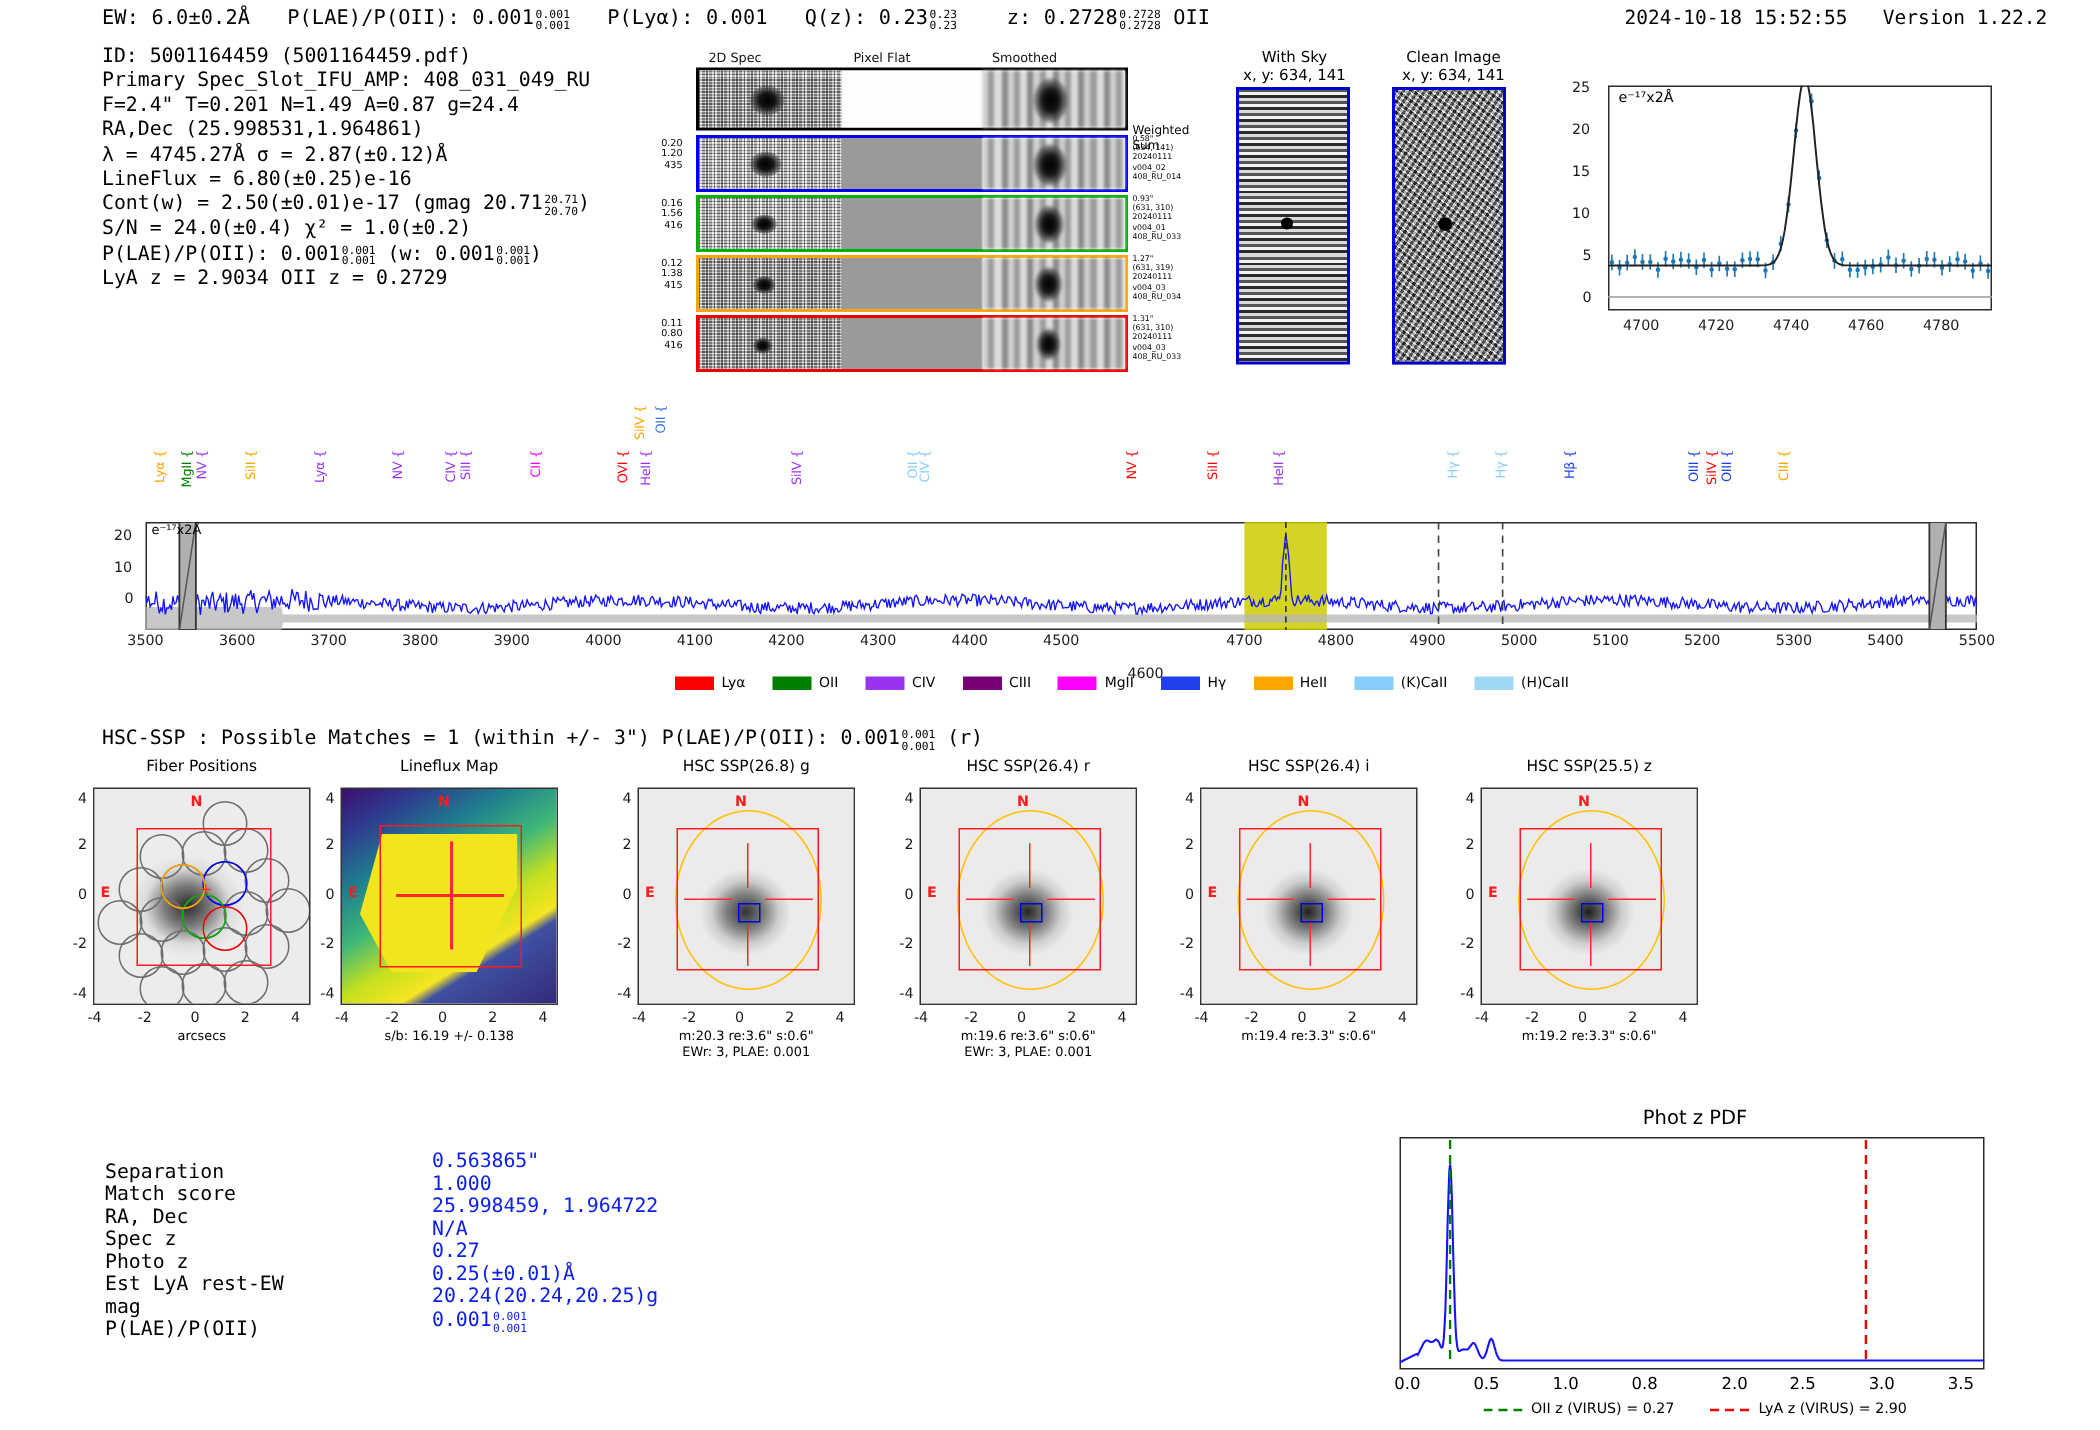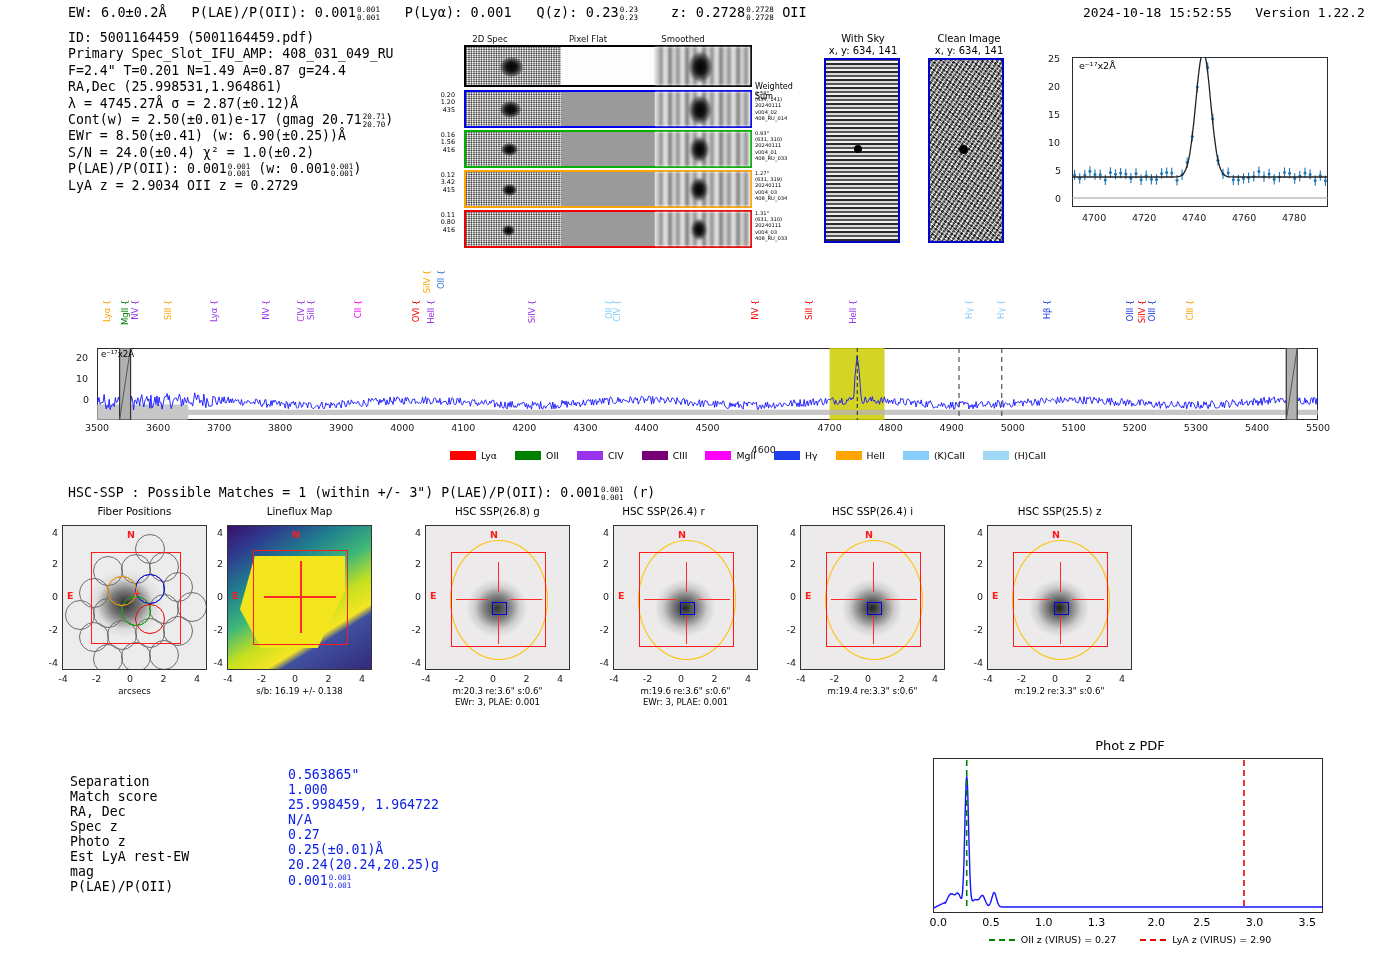--- a/index.html
+++ b/index.html
@@ -112,25 +112,25 @@
   <span>2024-10-18 15:52:55</span>&nbsp;&nbsp;
   <span>Version 1.22.2</span>
 </div>
 
 <div class="abs mono" id="info-block">
   <div class="nw">ID: 5001164459 (5001164459.pdf)</div>
   <div class="nw">Primary Spec_Slot_IFU_AMP: 408_031_049_RU</div>
   <div class="nw">F=2.4"  T=0.201  N=1.49  A=0.87  g=24.4</div>
   <div class="nw">RA,Dec (25.998531,1.964861)</div>
   <div class="nw">λ = 4745.27Å  σ = 2.87(±0.12)Å</div>
+  <div class="nw">LineFlux = 6.80(±0.25)e-16</div>
   <div class="nw"><span>Cont(w) = 2.50(±0.01)e-17 (gmag 20.71</span><span class="sup-sub">
         <span>20.71</span>
         <span>20.70</span>
       </span><span>)</span></div>
-  <div class="nw">EWr = 8.50(±0.41) (w: 6.90(±0.25))Å</div>
   <div class="nw">S/N = 24.0(±0.4)   χ² = 1.0(±0.2)</div>
   <div class="nw"><span>P(LAE)/P(OII): 0.001</span><span class="sup-sub">
         <span>0.001</span>
         <span>0.001</span>
       </span> <span>(w: 0.001</span><span class="sup-sub">
         <span>0.001</span>
         <span>0.001</span>
       </span><span>)</span></div>
   <div class="nw">LyA z = 2.9034  OII z = 0.2729</div>
 </div>
@@ -196,21 +196,21 @@
     <div>1.20</div>
     <div>435</div>
   </div>
   <div class="fiberlab-l" style="left:-10px;top:98px;width:50px;">
     <div>0.16</div>
     <div>1.56</div>
     <div>416</div>
   </div>
   <div class="fiberlab-l" style="left:-10px;top:138px;width:50px;">
     <div>0.12</div>
-    <div>3.42</div>
+    <div>1.38</div>
     <div>415</div>
   </div>
   <div class="fiberlab-l" style="left:-10px;top:178px;width:50px;">
     <div>0.11</div>
     <div>0.80</div>
     <div>416</div>
   </div>
 
   <div class="fiberlab-r" style="left:340px;top:56px;">
     <div>0.58"</div>
@@ -591,21 +591,21 @@
     <div class="tick-lab" style="left:403px;top:22px;width:18px;text-align:right;">4</div>
     <div class="tick-lab" style="left:403px;top:53px;width:18px;text-align:right;">2</div>
     <div class="tick-lab" style="left:403px;top:86px;width:18px;text-align:right;">0</div>
     <div class="tick-lab" style="left:403px;top:119px;width:18px;text-align:right;">-2</div>
     <div class="tick-lab" style="left:403px;top:152px;width:18px;text-align:right;">-4</div>
     <div class="tick-lab" style="left:417px;top:168px;width:18px;text-align:center;">-4</div>
     <div class="tick-lab" style="left:450.5px;top:168px;width:18px;text-align:center;">-2</div>
     <div class="tick-lab" style="left:484px;top:168px;width:18px;text-align:center;">0</div>
     <div class="tick-lab" style="left:517.5px;top:168px;width:18px;text-align:center;">2</div>
     <div class="tick-lab" style="left:551px;top:168px;width:18px;text-align:center;">4</div>
-    <div class="cut-title" style="left:569px;top:0;width:189px;">HSC SSP(26.4) r</div>
+    <div class="cut-title" style="left:591px;top:0;width:189px;">HSC SSP(26.4) r</div>
        <div class="cut-frame" style="left:613px;top:20px;width:145px;height:145px;">
       <div style="position:absolute;inset:0;background:#eceaea;"></div>
         <div style="position:absolute;inset:0;background:radial-gradient(ellipse 36px 34px at 71px 82px,rgba(0,0,0,0.84) 0%,rgba(40,40,40,.55) 35%,rgba(120,120,120,.25) 62%,rgba(200,200,200,0) 85%);"></div>
         <div class="ell" style="left:24px;top:14px;width:98px;height:120px;"></div>
         <div class="redbox" style="left:25px;top:26px;width:95px;height:95px;"></div>
         <div class="cross-v" style="left:72px;top:36px;width:1.4px;height:30px;"></div>
         <div class="cross-v" style="left:72px;top:88px;width:1.4px;height:30px;"></div>
         <div class="cross-h" style="left:30px;top:73px;width:32px;height:1.4px;"></div>
         <div class="cross-h" style="left:84px;top:73px;width:32px;height:1.4px;"></div>
         <div class="bluebox" style="left:66px;top:76px;width:15px;height:13px;"></div>
@@ -703,21 +703,21 @@
   <div class="frame" style="left:-2px;top:20px;width:390px;height:155px;"></div>
   <svg class="abs" style="left:-2px;top:20px;" width="390" height="155">
     <path id="pz-curve" stroke="#1414ff" stroke-width="1.4" fill="none" d="M0.0,150.3L0.5,150.0L1.1,149.8L1.6,149.5L2.1,149.3L2.6,149.0L3.2,148.7L3.7,148.5L4.2,148.2L4.7,148.0L5.3,147.7L5.8,147.4L6.3,147.2L6.9,146.9L7.4,146.7L7.9,146.4L8.4,146.1L9.0,145.9L9.5,145.6L10.0,145.3L10.5,145.1L11.1,144.8L11.6,144.6L12.1,145.2L12.6,144.3L13.2,143.3L13.7,142.2L14.2,141.1L14.8,140.0L15.3,138.9L15.8,137.9L16.3,137.1L16.9,136.4L17.4,135.9L17.9,135.7L18.4,135.7L19.0,135.8L19.5,136.0L20.0,136.3L20.6,136.6L21.1,136.7L21.6,136.7L22.1,136.5L22.7,136.2L23.2,135.8L23.7,135.4L24.2,135.1L24.8,135.2L25.3,135.5L25.8,136.1L26.4,137.1L26.9,138.3L27.4,139.5L27.9,140.3L28.5,140.3L29.0,138.7L29.5,134.6L30.0,126.9L30.6,114.8L31.1,98.2L31.6,77.9L32.1,56.3L32.7,36.8L33.2,23.1L33.7,18.2L34.3,23.0L34.8,36.6L35.3,56.0L35.8,77.6L36.4,97.9L36.9,114.7L37.4,127.0L37.9,135.0L38.5,139.6L39.0,141.9L39.5,142.7L40.1,142.7L40.6,142.4L41.1,142.1L41.6,141.8L42.2,141.6L42.7,141.5L43.2,141.6L43.7,141.7L44.3,141.7L44.8,141.7L45.3,141.6L45.9,141.2L46.4,140.6L46.9,139.9L47.4,139.2L48.0,138.4L48.5,137.8L49.0,137.4L49.5,137.4L50.1,137.8L50.6,138.6L51.1,139.6L51.6,140.9L52.2,142.2L52.7,143.6L53.2,144.8L53.8,145.8L54.3,146.6L54.8,147.1L55.3,147.4L55.9,147.3L56.4,146.8L56.9,146.0L57.4,144.8L58.0,143.3L58.5,141.4L59.0,139.5L59.6,137.6L60.1,136.0L60.6,135.0L61.1,134.6L61.7,135.0L62.2,136.0L62.7,137.6L63.2,139.5L63.8,141.5L64.3,143.3L64.8,144.9L65.4,146.2L65.9,147.2L66.4,147.9L66.9,148.4L67.5,148.7L68.0,148.8L68.5,148.9L69.0,149.0L69.6,149.0L70.1,149.0L70.6,149.0L71.1,149.0L71.7,149.0L72.2,149.0L72.7,149.0L73.3,149.0L73.8,149.0L74.3,149.0L74.8,149.0L75.4,149.0L75.9,149.0L76.4,149.0L76.9,149.0L77.5,149.0L78.0,149.0L78.5,149.0L79.1,149.0L79.6,149.0L80.1,149.0L80.6,149.0L81.2,149.0L81.7,149.0L82.2,149.0L82.7,149.0L83.3,149.0L83.8,149.0L84.3,149.0L84.9,149.0L85.4,149.0L85.9,149.0L86.4,149.0L87.0,149.0L87.5,149.0L88.0,149.0L88.5,149.0L89.1,149.0L89.6,149.0L90.1,149.0L90.6,149.0L91.2,149.0L91.7,149.0L92.2,149.0L92.8,149.0L93.3,149.0L93.8,149.0L94.3,149.0L94.9,149.0L95.4,149.0L95.9,149.0L96.4,149.0L97.0,149.0L97.5,149.0L98.0,149.0L98.6,149.0L99.1,149.0L99.6,149.0L100.1,149.0L100.7,149.0L101.2,149.0L101.7,149.0L102.2,149.0L102.8,149.0L103.3,149.0L103.8,149.0L104.4,149.0L104.9,149.0L105.4,149.0L105.9,149.0L106.5,149.0L107.0,149.0L107.5,149.0L108.0,149.0L108.6,149.0L109.1,149.0L109.6,149.0L110.1,149.0L110.7,149.0L111.2,149.0L111.7,149.0L112.3,149.0L112.8,149.0L113.3,149.0L113.8,149.0L114.4,149.0L114.9,149.0L115.4,149.0L115.9,149.0L116.5,149.0L117.0,149.0L117.5,149.0L118.1,149.0L118.6,149.0L119.1,149.0L119.6,149.0L120.2,149.0L120.7,149.0L121.2,149.0L121.7,149.0L122.3,149.0L122.8,149.0L123.3,149.0L123.9,149.0L124.4,149.0L124.9,149.0L125.4,149.0L126.0,149.0L126.5,149.0L127.0,149.0L127.5,149.0L128.1,149.0L128.6,149.0L129.1,149.0L129.6,149.0L130.2,149.0L130.7,149.0L131.2,149.0L131.8,149.0L132.3,149.0L132.8,149.0L133.3,149.0L133.9,149.0L134.4,149.0L134.9,149.0L135.4,149.0L136.0,149.0L136.5,149.0L137.0,149.0L137.6,149.0L138.1,149.0L138.6,149.0L139.1,149.0L139.7,149.0L140.2,149.0L140.7,149.0L141.2,149.0L141.8,149.0L142.3,149.0L142.8,149.0L143.4,149.0L143.9,149.0L144.4,149.0L144.9,149.0L145.5,149.0L146.0,149.0L146.5,149.0L147.0,149.0L147.6,149.0L148.1,149.0L148.6,149.0L149.1,149.0L149.7,149.0L150.2,149.0L150.7,149.0L151.3,149.0L151.8,149.0L152.3,149.0L152.8,149.0L153.4,149.0L153.9,149.0L154.4,149.0L154.9,149.0L155.5,149.0L156.0,149.0L156.5,149.0L157.1,149.0L157.6,149.0L158.1,149.0L158.6,149.0L159.2,149.0L159.7,149.0L160.2,149.0L160.7,149.0L161.3,149.0L161.8,149.0L162.3,149.0L162.9,149.0L163.4,149.0L163.9,149.0L164.4,149.0L165.0,149.0L165.5,149.0L166.0,149.0L166.5,149.0L167.1,149.0L167.6,149.0L168.1,149.0L168.6,149.0L169.2,149.0L169.7,149.0L170.2,149.0L170.8,149.0L171.3,149.0L171.8,149.0L172.3,149.0L172.9,149.0L173.4,149.0L173.9,149.0L174.4,149.0L175.0,149.0L175.5,149.0L176.0,149.0L176.6,149.0L177.1,149.0L177.6,149.0L178.1,149.0L178.7,149.0L179.2,149.0L179.7,149.0L180.2,149.0L180.8,149.0L181.3,149.0L181.8,149.0L182.4,149.0L182.9,149.0L183.4,149.0L183.9,149.0L184.5,149.0L185.0,149.0L185.5,149.0L186.0,149.0L186.6,149.0L187.1,149.0L187.6,149.0L188.1,149.0L188.7,149.0L189.2,149.0L189.7,149.0L190.3,149.0L190.8,149.0L191.3,149.0L191.8,149.0L192.4,149.0L192.9,149.0L193.4,149.0L193.9,149.0L194.5,149.0L195.0,149.0L195.5,149.0L196.1,149.0L196.6,149.0L197.1,149.0L197.6,149.0L198.2,149.0L198.7,149.0L199.2,149.0L199.7,149.0L200.3,149.0L200.8,149.0L201.3,149.0L201.9,149.0L202.4,149.0L202.9,149.0L203.4,149.0L204.0,149.0L204.5,149.0L205.0,149.0L205.5,149.0L206.1,149.0L206.6,149.0L207.1,149.0L207.6,149.0L208.2,149.0L208.7,149.0L209.2,149.0L209.8,149.0L210.3,149.0L210.8,149.0L211.3,149.0L211.9,149.0L212.4,149.0L212.9,149.0L213.4,149.0L214.0,149.0L214.5,149.0L215.0,149.0L215.6,149.0L216.1,149.0L216.6,149.0L217.1,149.0L217.7,149.0L218.2,149.0L218.7,149.0L219.2,149.0L219.8,149.0L220.3,149.0L220.8,149.0L221.4,149.0L221.9,149.0L222.4,149.0L222.9,149.0L223.5,149.0L224.0,149.0L224.5,149.0L225.0,149.0L225.6,149.0L226.1,149.0L226.6,149.0L227.1,149.0L227.7,149.0L228.2,149.0L228.7,149.0L229.3,149.0L229.8,149.0L230.3,149.0L230.8,149.0L231.4,149.0L231.9,149.0L232.4,149.0L232.9,149.0L233.5,149.0L234.0,149.0L234.5,149.0L235.1,149.0L235.6,149.0L236.1,149.0L236.6,149.0L237.2,149.0L237.7,149.0L238.2,149.0L238.7,149.0L239.3,149.0L239.8,149.0L240.3,149.0L240.9,149.0L241.4,149.0L241.9,149.0L242.4,149.0L243.0,149.0L243.5,149.0L244.0,149.0L244.5,149.0L245.1,149.0L245.6,149.0L246.1,149.0L246.6,149.0L247.2,149.0L247.7,149.0L248.2,149.0L248.8,149.0L249.3,149.0L249.8,149.0L250.3,149.0L250.9,149.0L251.4,149.0L251.9,149.0L252.4,149.0L253.0,149.0L253.5,149.0L254.0,149.0L254.6,149.0L255.1,149.0L255.6,149.0L256.1,149.0L256.7,149.0L257.2,149.0L257.7,149.0L258.2,149.0L258.8,149.0L259.3,149.0L259.8,149.0L260.4,149.0L260.9,149.0L261.4,149.0L261.9,149.0L262.5,149.0L263.0,149.0L263.5,149.0L264.0,149.0L264.6,149.0L265.1,149.0L265.6,149.0L266.1,149.0L266.7,149.0L267.2,149.0L267.7,149.0L268.3,149.0L268.8,149.0L269.3,149.0L269.8,149.0L270.4,149.0L270.9,149.0L271.4,149.0L271.9,149.0L272.5,149.0L273.0,149.0L273.5,149.0L274.1,149.0L274.6,149.0L275.1,149.0L275.6,149.0L276.2,149.0L276.7,149.0L277.2,149.0L277.7,149.0L278.3,149.0L278.8,149.0L279.3,149.0L279.9,149.0L280.4,149.0L280.9,149.0L281.4,149.0L282.0,149.0L282.5,149.0L283.0,149.0L283.5,149.0L284.1,149.0L284.6,149.0L285.1,149.0L285.6,149.0L286.2,149.0L286.7,149.0L287.2,149.0L287.8,149.0L288.3,149.0L288.8,149.0L289.3,149.0L289.9,149.0L290.4,149.0L290.9,149.0L291.4,149.0L292.0,149.0L292.5,149.0L293.0,149.0L293.6,149.0L294.1,149.0L294.6,149.0L295.1,149.0L295.7,149.0L296.2,149.0L296.7,149.0L297.2,149.0L297.8,149.0L298.3,149.0L298.8,149.0L299.4,149.0L299.9,149.0L300.4,149.0L300.9,149.0L301.5,149.0L302.0,149.0L302.5,149.0L303.0,149.0L303.6,149.0L304.1,149.0L304.6,149.0L305.1,149.0L305.7,149.0L306.2,149.0L306.7,149.0L307.3,149.0L307.8,149.0L308.3,149.0L308.8,149.0L309.4,149.0L309.9,149.0L310.4,149.0L310.9,149.0L311.5,149.0L312.0,149.0L312.5,149.0L313.1,149.0L313.6,149.0L314.1,149.0L314.6,149.0L315.2,149.0L315.7,149.0L316.2,149.0L316.7,149.0L317.3,149.0L317.8,149.0L318.3,149.0L318.9,149.0L319.4,149.0L319.9,149.0L320.4,149.0L321.0,149.0L321.5,149.0L322.0,149.0L322.5,149.0L323.1,149.0L323.6,149.0L324.1,149.0L324.6,149.0L325.2,149.0L325.7,149.0L326.2,149.0L326.8,149.0L327.3,149.0L327.8,149.0L328.3,149.0L328.9,149.0L329.4,149.0L329.9,149.0L330.4,149.0L331.0,149.0L331.5,149.0L332.0,149.0L332.6,149.0L333.1,149.0L333.6,149.0L334.1,149.0L334.7,149.0L335.2,149.0L335.7,149.0L336.2,149.0L336.8,149.0L337.3,149.0L337.8,149.0L338.4,149.0L338.9,149.0L339.4,149.0L339.9,149.0L340.5,149.0L341.0,149.0L341.5,149.0L342.0,149.0L342.6,149.0L343.1,149.0L343.6,149.0L344.1,149.0L344.7,149.0L345.2,149.0L345.7,149.0L346.3,149.0L346.8,149.0L347.3,149.0L347.8,149.0L348.4,149.0L348.9,149.0L349.4,149.0L349.9,149.0L350.5,149.0L351.0,149.0L351.5,149.0L352.1,149.0L352.6,149.0L353.1,149.0L353.6,149.0L354.2,149.0L354.7,149.0L355.2,149.0L355.7,149.0L356.3,149.0L356.8,149.0L357.3,149.0L357.9,149.0L358.4,149.0L358.9,149.0L359.4,149.0L360.0,149.0L360.5,149.0L361.0,149.0L361.5,149.0L362.1,149.0L362.6,149.0L363.1,149.0L363.6,149.0L364.2,149.0L364.7,149.0L365.2,149.0L365.8,149.0L366.3,149.0L366.8,149.0L367.3,149.0L367.9,149.0L368.4,149.0L368.9,149.0L369.4,149.0L370.0,149.0L370.5,149.0L371.0,149.0L371.6,149.0L372.1,149.0L372.6,149.0L373.1,149.0L373.7,149.0L374.2,149.0L374.7,149.0L375.2,149.0L375.8,149.0L376.3,149.0L376.8,149.0L377.4,149.0L377.9,149.0L378.4,149.0L378.9,149.0L379.5,149.0L380.0,149.0L380.5,149.0L381.0,149.0L381.6,149.0L382.1,149.0L382.6,149.0L383.1,149.0L383.7,149.0L384.2,149.0L384.7,149.0L385.3,149.0L385.8,149.0L386.3,149.0L386.8,149.0L387.4,149.0L387.9,149.0L388.4,149.0L388.9,149.0L389.5,149.0L390.0,149.0"></path>
     <line id="pz-oii" stroke="#008000" stroke-width="1.6" stroke-dasharray="6 4" x1="33.72972972972973" x2="33.72972972972973" y1="2" y2="151"></line>
     <line id="pz-lya" stroke="#ee0000" stroke-width="1.6" stroke-dasharray="6 4" x1="310.94594594594594" x2="310.94594594594594" y1="2" y2="151"></line>
   </svg>
   <div id="pz-xticks" class="abs" style="left:0;top:178px;width:390px;">
       <div style="position:absolute;left:-12.7px;top:0;width:32px;text-align:center;font-size:11px;">0.0</div>
       <div style="position:absolute;left:40.0px;top:0;width:32px;text-align:center;font-size:11px;">0.5</div>
       <div style="position:absolute;left:92.7px;top:0;width:32px;text-align:center;font-size:11px;">1.0</div>
-      <div style="position:absolute;left:145.4px;top:0;width:32px;text-align:center;font-size:11px;">1.3</div>
+      <div style="position:absolute;left:145.4px;top:0;width:32px;text-align:center;font-size:11px;">0.8</div>
       <div style="position:absolute;left:198.1px;top:0;width:32px;text-align:right;font-size:11px;">2.0</div>
       <div style="position:absolute;left:250.8px;top:0;width:32px;text-align:center;font-size:11px;">2.5</div>
       <div style="position:absolute;left:303.5px;top:0;width:32px;text-align:center;font-size:11px;">3.0</div>
       <div style="position:absolute;left:356.2px;top:0;width:32px;text-align:center;font-size:11px;">3.5</div>
     </div>
   <div class="abs" style="left:0;top:196px;width:390px;display:flex;justify-content:center;gap:24px;font-size:9.5px;">
     <span style="display:inline-flex;align-items:center;gap:6px;">
       <svg width="26" height="8">
           <line x1="0" y1="4" x2="26" y2="4" stroke="#008000" stroke-width="1.8" stroke-dasharray="6 4"></line>
         </svg>

